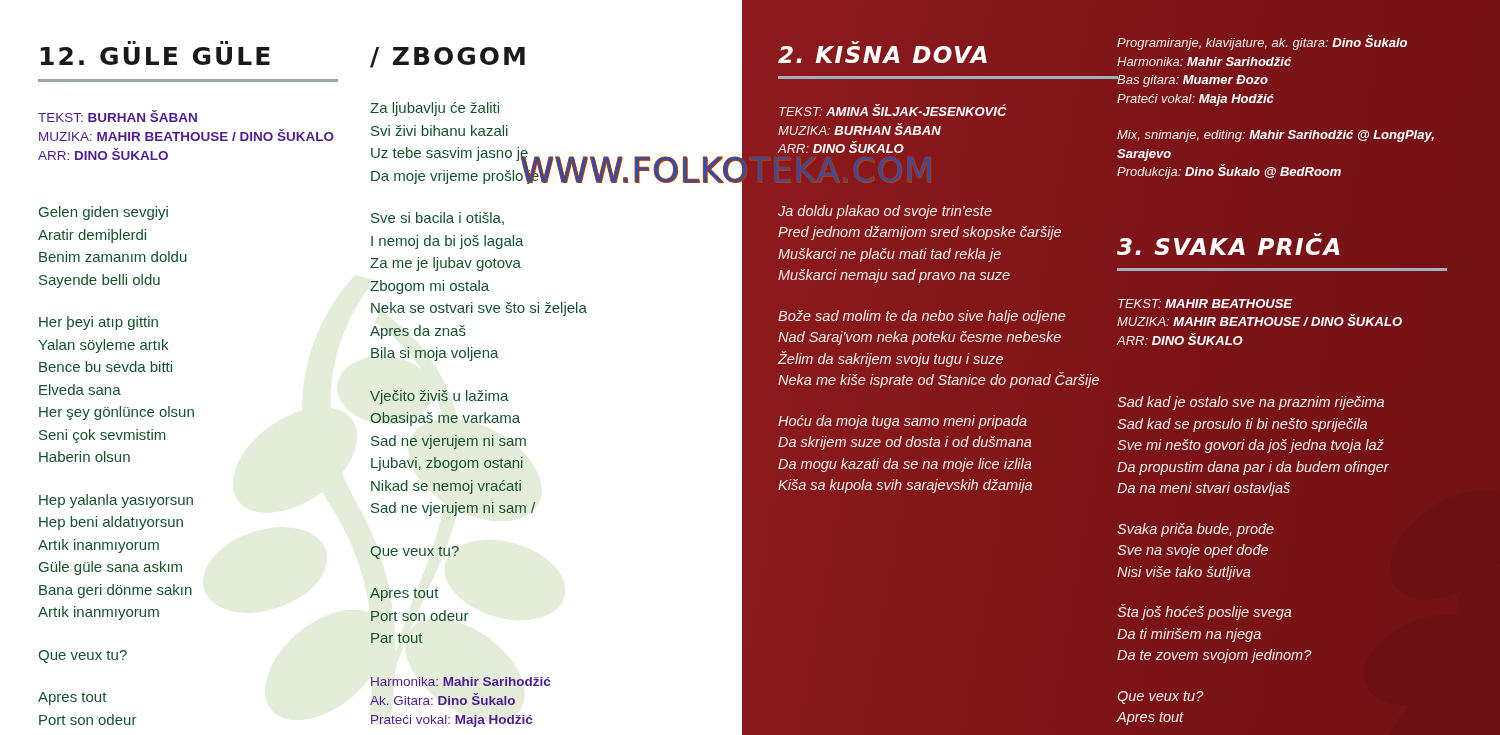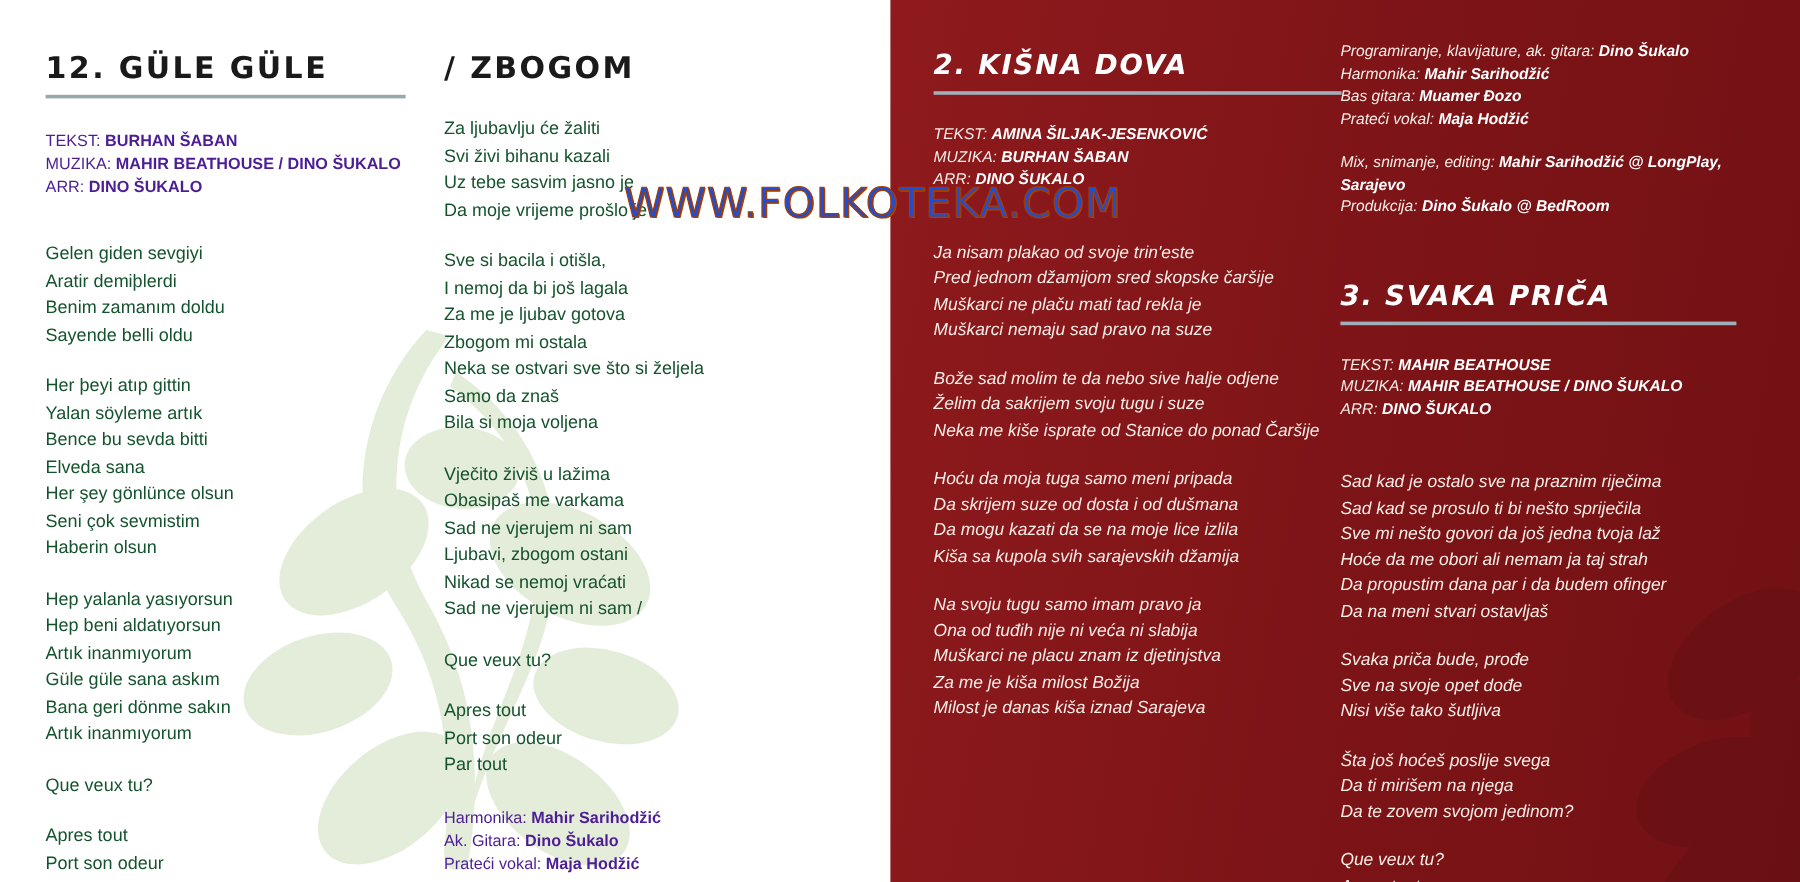--- a/index.html
+++ b/index.html
@@ -234,21 +234,21 @@
             <div>Svi živi bihanu kazali</div>
             <div>Uz tebe sasvim jasno je</div>
             <div>Da moje vrijeme prošlo je</div>
           </div>
           <div class="stanza">
             <div>Sve si bacila i otišla,</div>
             <div>I nemoj da bi još lagala</div>
             <div>Za me je ljubav gotova</div>
             <div>Zbogom mi ostala</div>
             <div>Neka se ostvari sve što si željela</div>
-            <div>Samo da znaš</div>
+            <div>Apres da znaš</div>
             <div>Bila si moja voljena</div>
           </div>
           <div class="stanza">
             <div>Vječito živiš u lažima</div>
             <div>Obasipaš me varkama</div>
             <div>Sad ne vjerujem ni sam</div>
             <div>Ljubavi, zbogom ostani</div>
             <div>Nikad se nemoj vraćati</div>
             <div>Sad ne vjerujem ni sam /</div>
           </div>
@@ -300,42 +300,36 @@
         <div class="r-title-rule"></div>
 
         <div class="r-credits">
           <div><span>TEKST:</span> <b>AMINA ŠILJAK-JESENKOVIĆ</b></div>
           <div><span>MUZIKA:</span> <b>BURHAN ŠABAN</b></div>
           <div><span>ARR:</span> <b>DINO ŠUKALO</b></div>
         </div>
 
         <div class="r-lyrics" style="margin-top:42px;">
           <div class="stanza">
-            <div>Ja nisam plakao od svoje trin'este</div>
+            <div>Ja doldu plakao od svoje trin'este</div>
             <div>Pred jednom džamijom sred skopske čaršije</div>
             <div>Muškarci ne plaču mati tad rekla je</div>
             <div>Muškarci nemaju sad pravo na suze</div>
           </div>
           <div class="stanza">
             <div>Bože sad molim te da nebo sive halje odjene</div>
+            <div>Nad Saraj'vom neka poteku česme nebeske</div>
             <div>Želim da sakrijem svoju tugu i suze</div>
             <div>Neka me kiše isprate od Stanice do ponad Čaršije</div>
           </div>
           <div class="stanza">
             <div>Hoću da moja tuga samo meni pripada</div>
             <div>Da skrijem suze od dosta i od dušmana</div>
             <div>Da mogu kazati da se na moje lice izlila</div>
             <div>Kiša sa kupola svih sarajevskih džamija</div>
-          </div>
-          <div class="stanza">
-            <div>Na svoju tugu samo imam pravo ja</div>
-            <div>Ona od tuđih nije ni veća ni slabija</div>
-            <div>Muškarci ne placu znam iz djetinjstva</div>
-            <div>Za me je kiša milost Božija</div>
-            <div>Milost je danas kiša iznad Sarajeva</div>
           </div>
         </div>
       </div>
     </div>
 
     <div class="rcol rcol-b">
       <div style="margin-top:34px;">
         <div class="r-credits">
           <div><span>Programiranje, klavijature, ak. gitara:</span> <b>Dino Šukalo</b></div>
           <div><span>Harmonika:</span> <b>Mahir Sarihodžić</b></div>
@@ -357,21 +351,20 @@
             <div><span>TEKST:</span> <b>MAHIR BEATHOUSE</b></div>
             <div><span>MUZIKA:</span> <b>MAHIR BEATHOUSE / DINO ŠUKALO</b></div>
             <div><span>ARR:</span> <b>DINO ŠUKALO</b></div>
           </div>
 
           <div class="r-lyrics" style="margin-top:42px;">
             <div class="stanza">
               <div>Sad kad je ostalo sve na praznim riječima</div>
               <div>Sad kad se prosulo ti bi nešto spriječila</div>
               <div>Sve mi nešto govori da još jedna tvoja laž</div>
-              <div>Hoće da me obori ali nemam ja taj strah</div>
               <div>Da propustim dana par i da budem ofinger</div>
               <div>Da na meni stvari ostavljaš</div>
             </div>
             <div class="stanza">
               <div>Svaka priča bude, prođe</div>
               <div>Sve na svoje opet dođe</div>
               <div>Nisi više tako šutljiva</div>
             </div>
             <div class="stanza">
               <div>Šta još hoćeš poslije svega</div>

